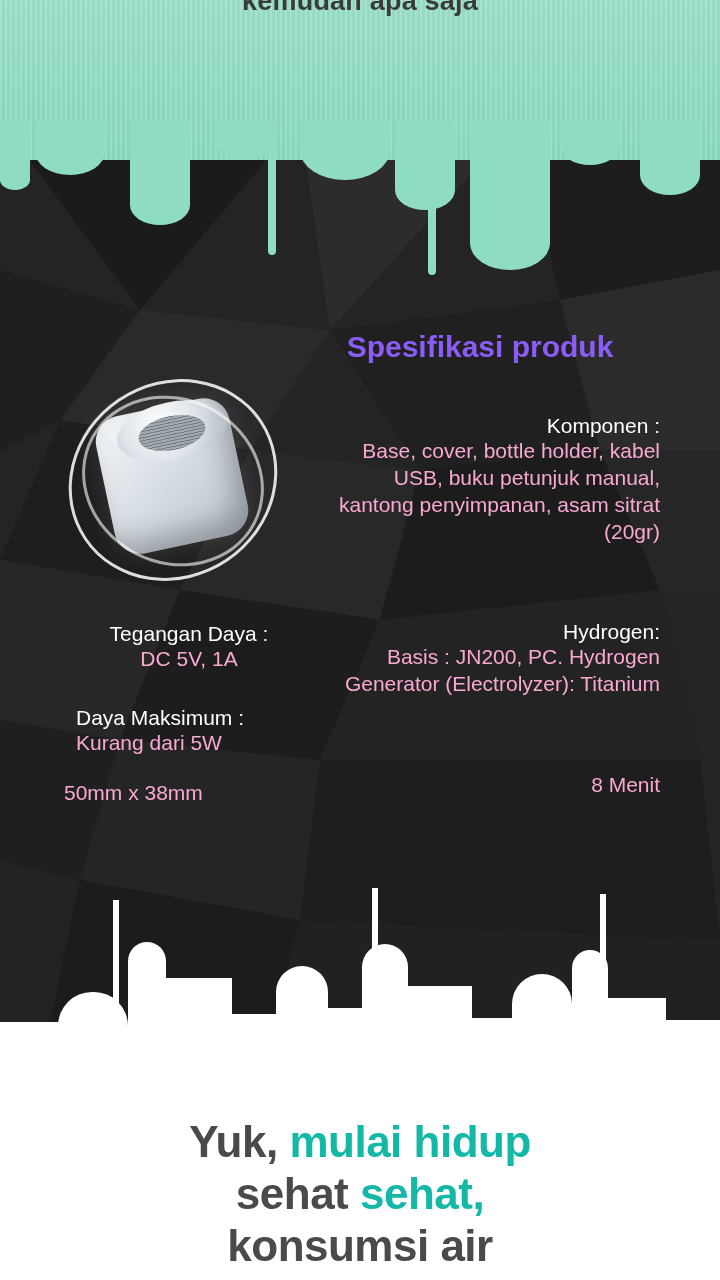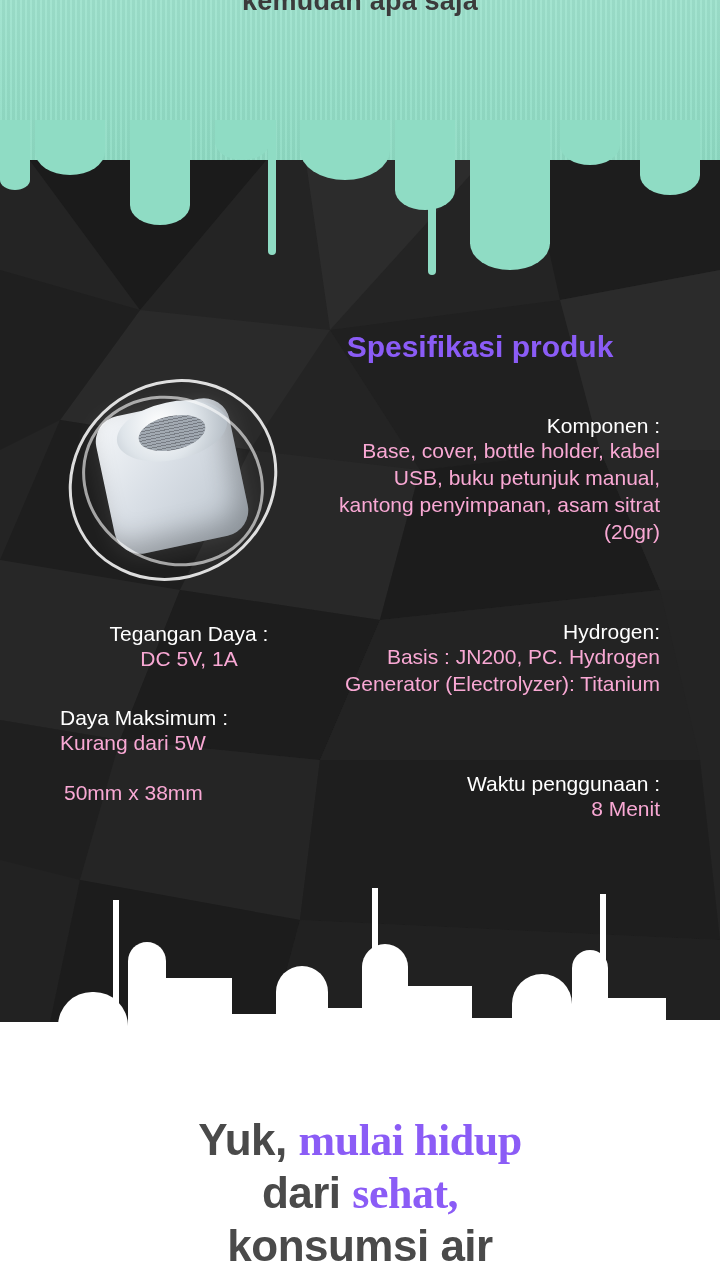--- a/index.html
+++ b/index.html
@@ -118,21 +118,21 @@
     color: #f9a8d4;
     font-size: 21px;
     line-height: 1.28;
   }
   .r-align { text-align: right; }
   .l-align { text-align: left; }
 
   #komponen { left: 320px; top: 414px; width: 340px; }
   #tegangan { left: 64px; top: 622px; width: 250px; text-align: center; }
   #material { left: 310px; top: 620px; width: 350px; }
-  #daya-max { left: 60px; top: 706px; width: 260px; }
+  #daya-max { left: 76px; top: 706px; width: 260px; }
   #waktu    { left: 330px; top: 772px; width: 330px; }
   #ukuran   { left: 64px; top: 780px; width: 270px; }
 
   
   .skyline { position: absolute; left:0; bottom:210px; width:720px; height:240px; }
   .bld { position: absolute; bottom: 0; background: #ffffff; }
   .antenna { position: absolute; bottom: 0; width: 6px; background: #ffffff; }
   .bottom-white {
     position: absolute;
     left: 0; bottom: 0; width: 720px; height: 212px;
@@ -143,21 +143,21 @@
     position: absolute;
     left: 0; bottom: 8px;
     width: 720px;
     text-align: center;
     font-size: 44px;
     font-weight: bold;
     line-height: 1.18;
     color: #4a4a4a;
     letter-spacing: -.5px;
   }
-  .tagline .hl { color: #8b5cf6; font-family: Liberation Serif, serif; }
+  .tagline .hl { color: #14b8a6; }
   .tagline .l3 { display:block; }
 </style>
 </head>
 <body>
 
 <div class="page">
 
   <svg class="facets" viewBox="0 0 720 950" preserveAspectRatio="none">
     <rect x="0" y="0" width="720" height="950" fill="#242424"></rect>
     <polygon points="0,0 300,0 140,190" fill="#1b1b1b"></polygon>
@@ -221,21 +221,20 @@
     <div class="lbl">Hydrogen:</div>
     <div class="val">Basis : JN200, PC. Hydrogen Generator (Electrolyzer): Titanium</div>
   </div>
 
   <div class="blk l-align" id="daya-max">
     <div class="lbl">Daya Maksimum :</div>
     <div class="val">Kurang dari 5W</div>
   </div>
 
   <div class="blk r-align" id="waktu">
-    <div class="lbl">Waktu penggunaan :</div>
     <div class="val">8 Menit</div>
   </div>
 
   <div class="blk l-align" id="ukuran">
     <div class="val">50mm x 38mm</div>
   </div>
 
   <div class="skyline">
     <div class="bld" style="left:0px;   width:60px;  height:48px;"></div>
     <div class="bld" style="left:58px;  width:70px;  height:78px; border-top-left-radius:34px; border-top-right-radius:34px;"></div>
@@ -252,17 +251,17 @@
     <div class="bld" style="left:512px; width:60px;  height:96px; border-top-left-radius:30px; border-top-right-radius:30px;"></div>
     <div class="bld" style="left:572px; width:36px;  height:120px; border-top-left-radius:18px; border-top-right-radius:18px;"></div>
     <div class="antenna" style="left:600px; height:176px;"></div>
     <div class="bld" style="left:608px; width:58px;  height:72px;"></div>
     <div class="bld" style="left:666px; width:54px;  height:50px;"></div>
   </div>
   <div class="bottom-white"></div>
 
   <div class="tagline">
     <span>Yuk, </span><span class="hl">mulai hidup</span><br>
-    <span>dari </span><span class="hl">sehat,</span>
+    <span>sehat </span><span class="hl">sehat,</span>
     <span class="l3">konsumsi air</span>
   </div>
 
 </div>
 
 </body></html>

